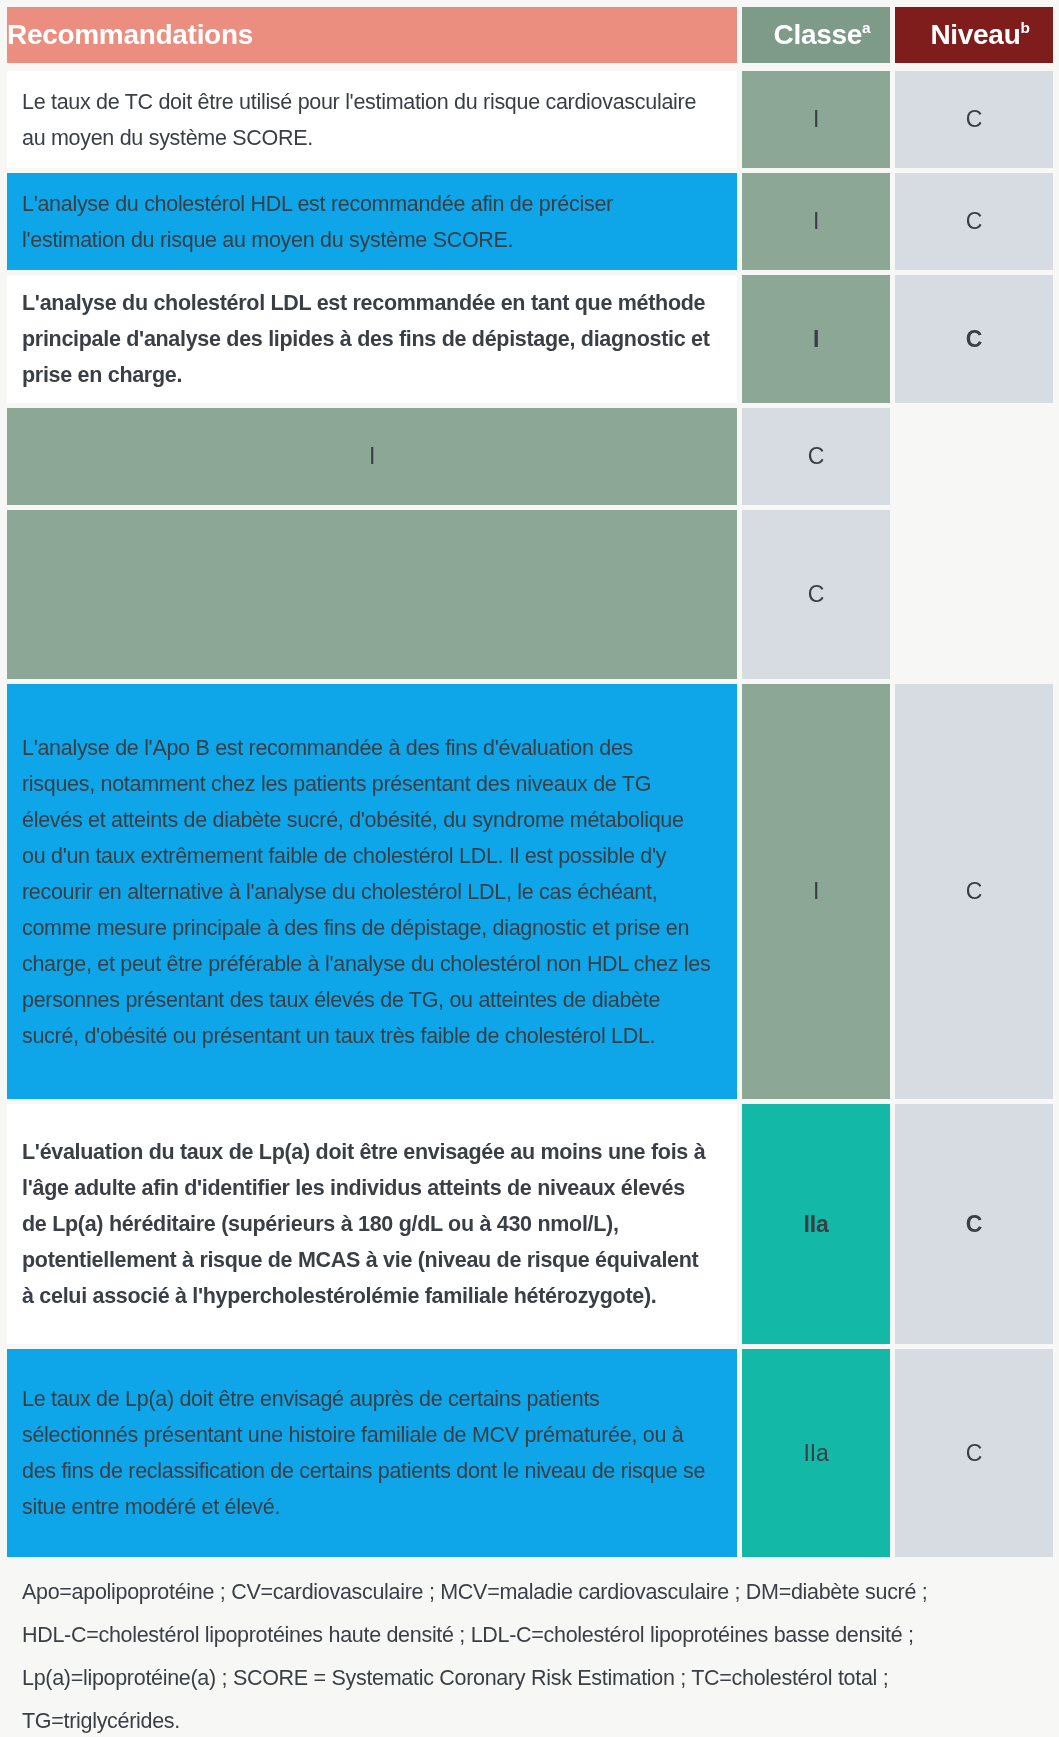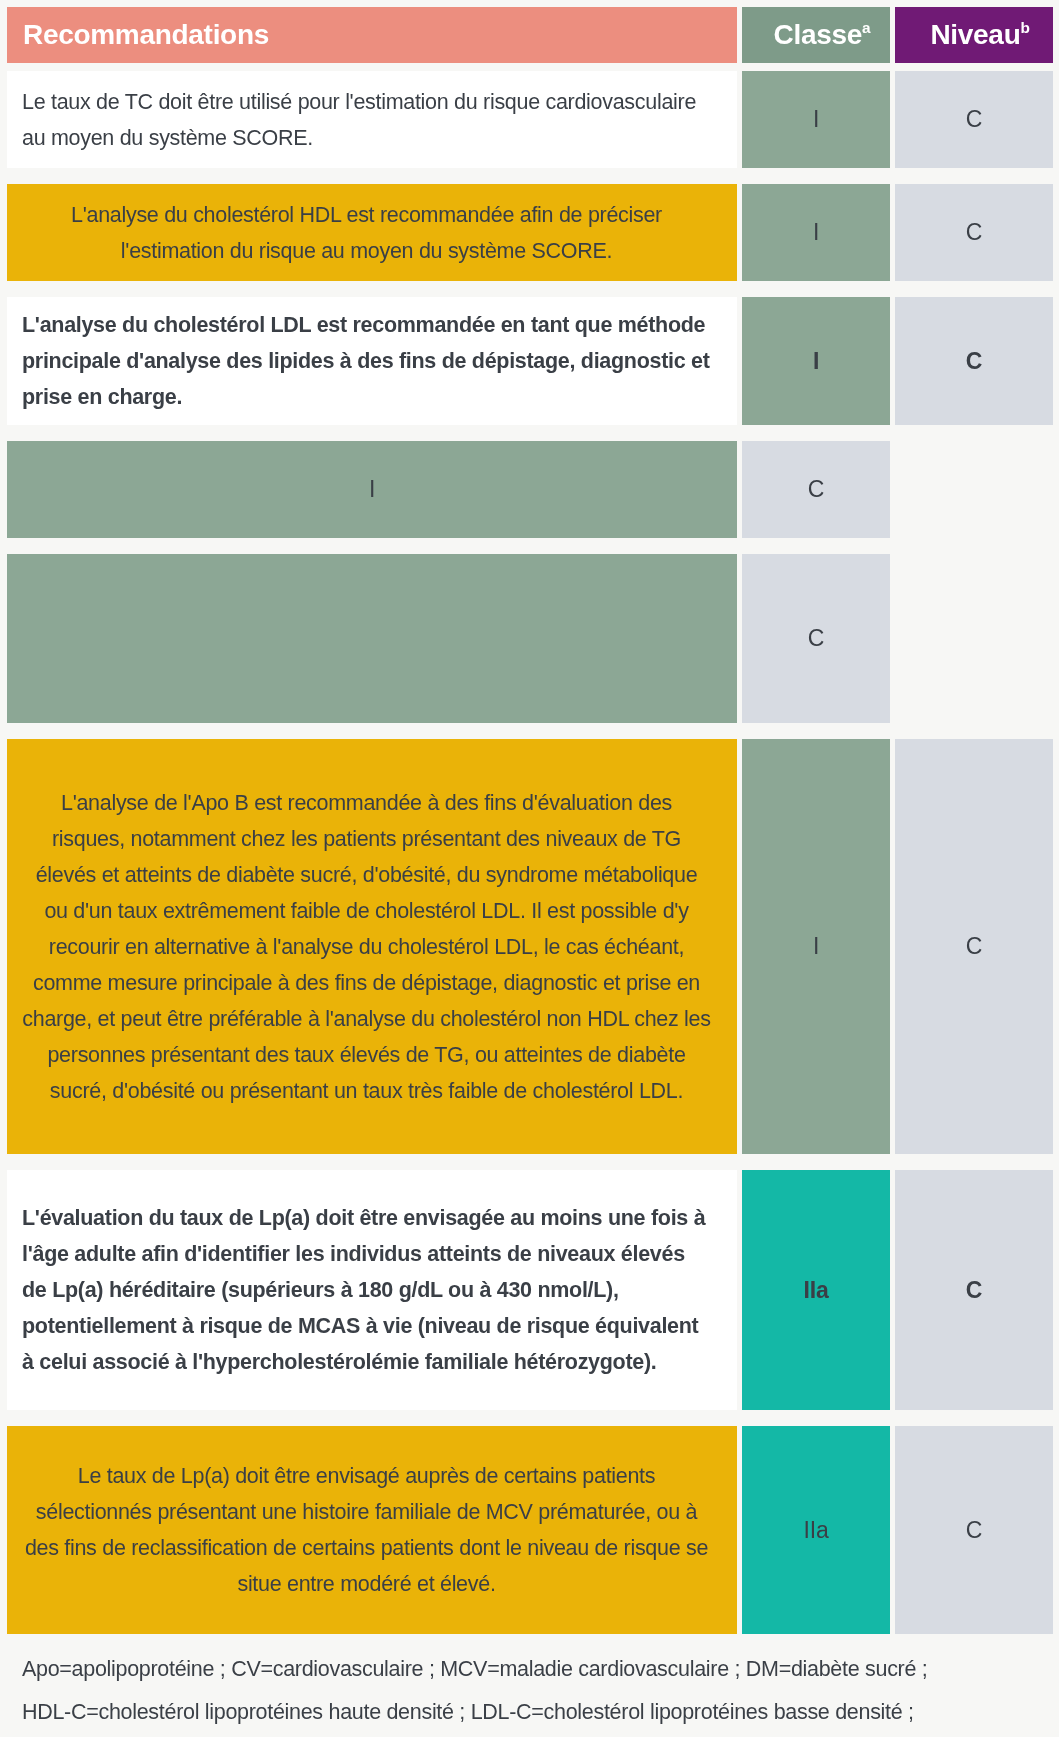--- a/index.html
+++ b/index.html
@@ -22,63 +22,63 @@
     grid-template-columns: 1fr 148px 158px;
     column-gap: 5px;
   }
   .header-row {
     height: 56px;
     margin-bottom: 8px;
   }
   .rows {
     display: flex;
     flex-direction: column;
-    row-gap: 16px;
+    row-gap: 5px;
   }
   .hcell {
     display: flex;
     align-items: center;
     color: #FFFFFF;
     font-size: 28px;
     font-weight: 700;
     letter-spacing: -0.3px;
     padding-left: 12px;
   }
   .h-reco {
     background: #EC8E7F;
-    padding-left: 16px;
+    padding-left: 0;
     justify-content: flex-start;
   }
   .h-classe {
     background: #7E9B89;
     justify-content: center;
   }
   .h-niveau {
-    background: #701a75;
+    background: #7f1d1d;
     justify-content: center;
   }
   .hcell sup {
     font-size: 0.55em;
     vertical-align: super;
     position: relative;
     top: -0.45em;
     font-weight: 700;
   }
   .cell {
     display: flex;
     align-items: center;
   }
   .text-cell {
     font-size: 21.5px;
     line-height: 36px;
     letter-spacing: -0.3px;
     padding: 10px 26px 10px 15px;
     background: #FFFFFF;
   }
-  .row-alt .text-cell { background: #eab308; text-align: center; }
+  .row-alt .text-cell { background: #0ea5e9; }
   .classe-cell, .niveau-cell {
     justify-content: center;
     font-size: 23px;
     letter-spacing: -0.2px;
   }
   .classe-green  { background: #8CA795; }
   .classe-yellow { background: #14b8a6; }
   .niveau-cell   { background: #D7DBE2; }
   
   .r1 .cell { min-height: 97px; }

